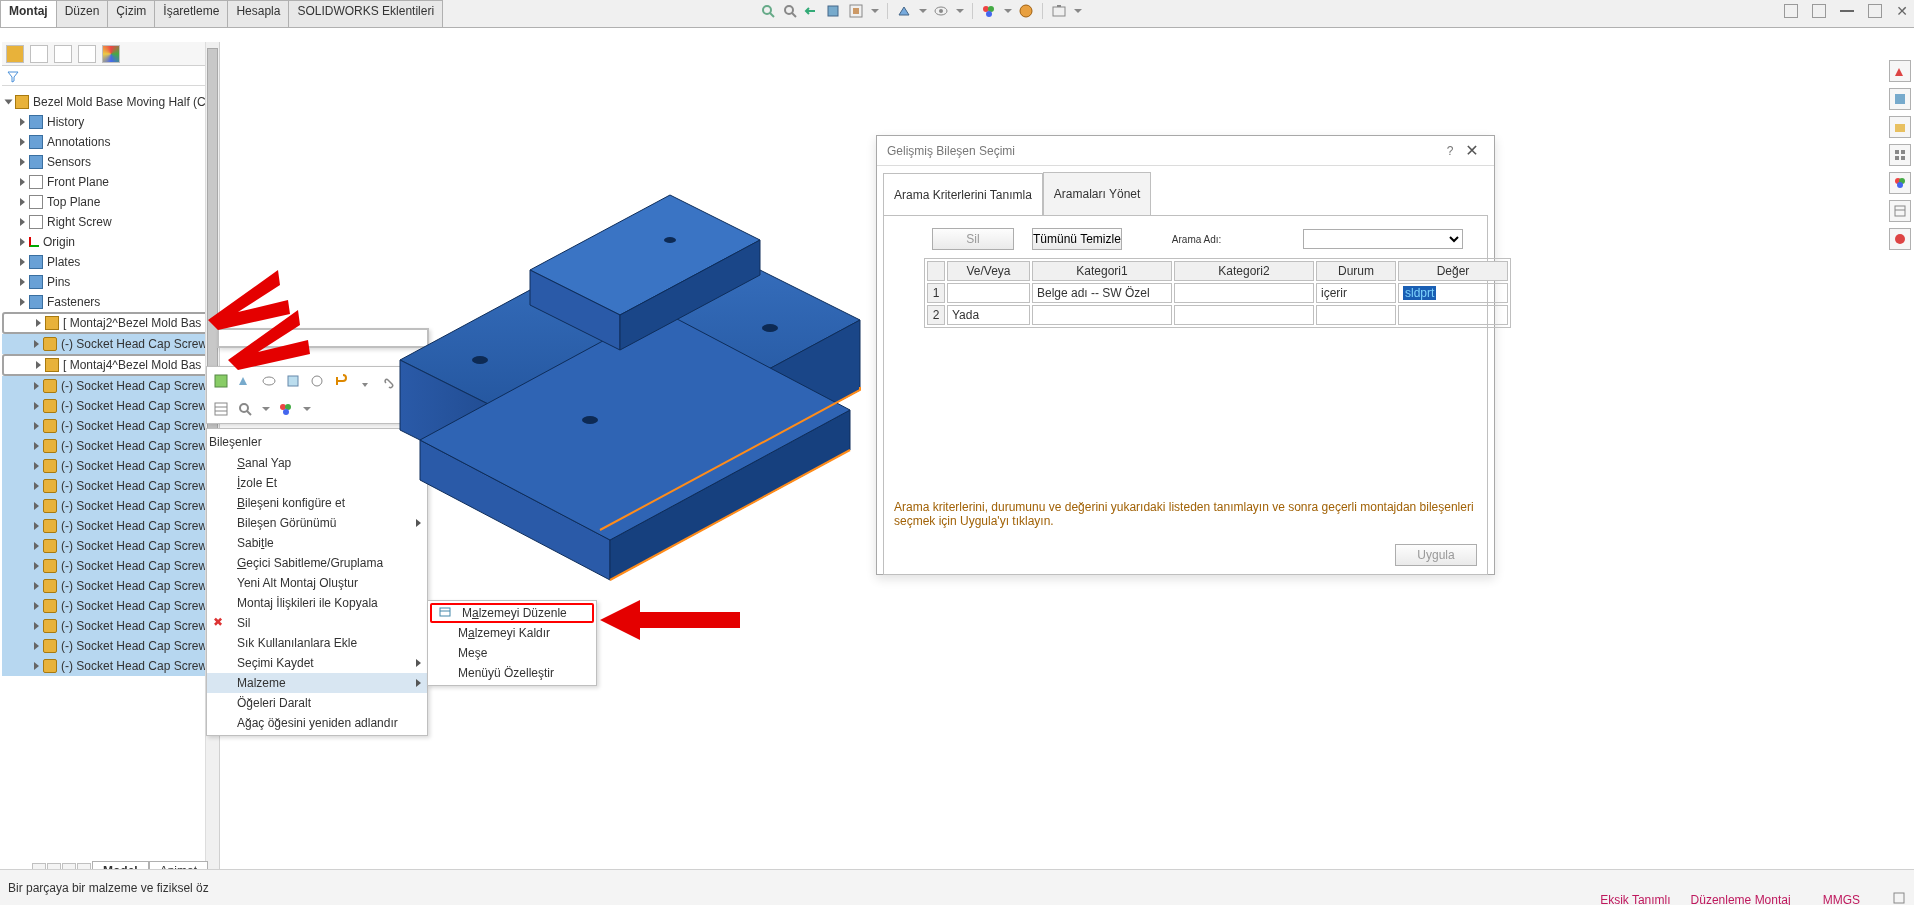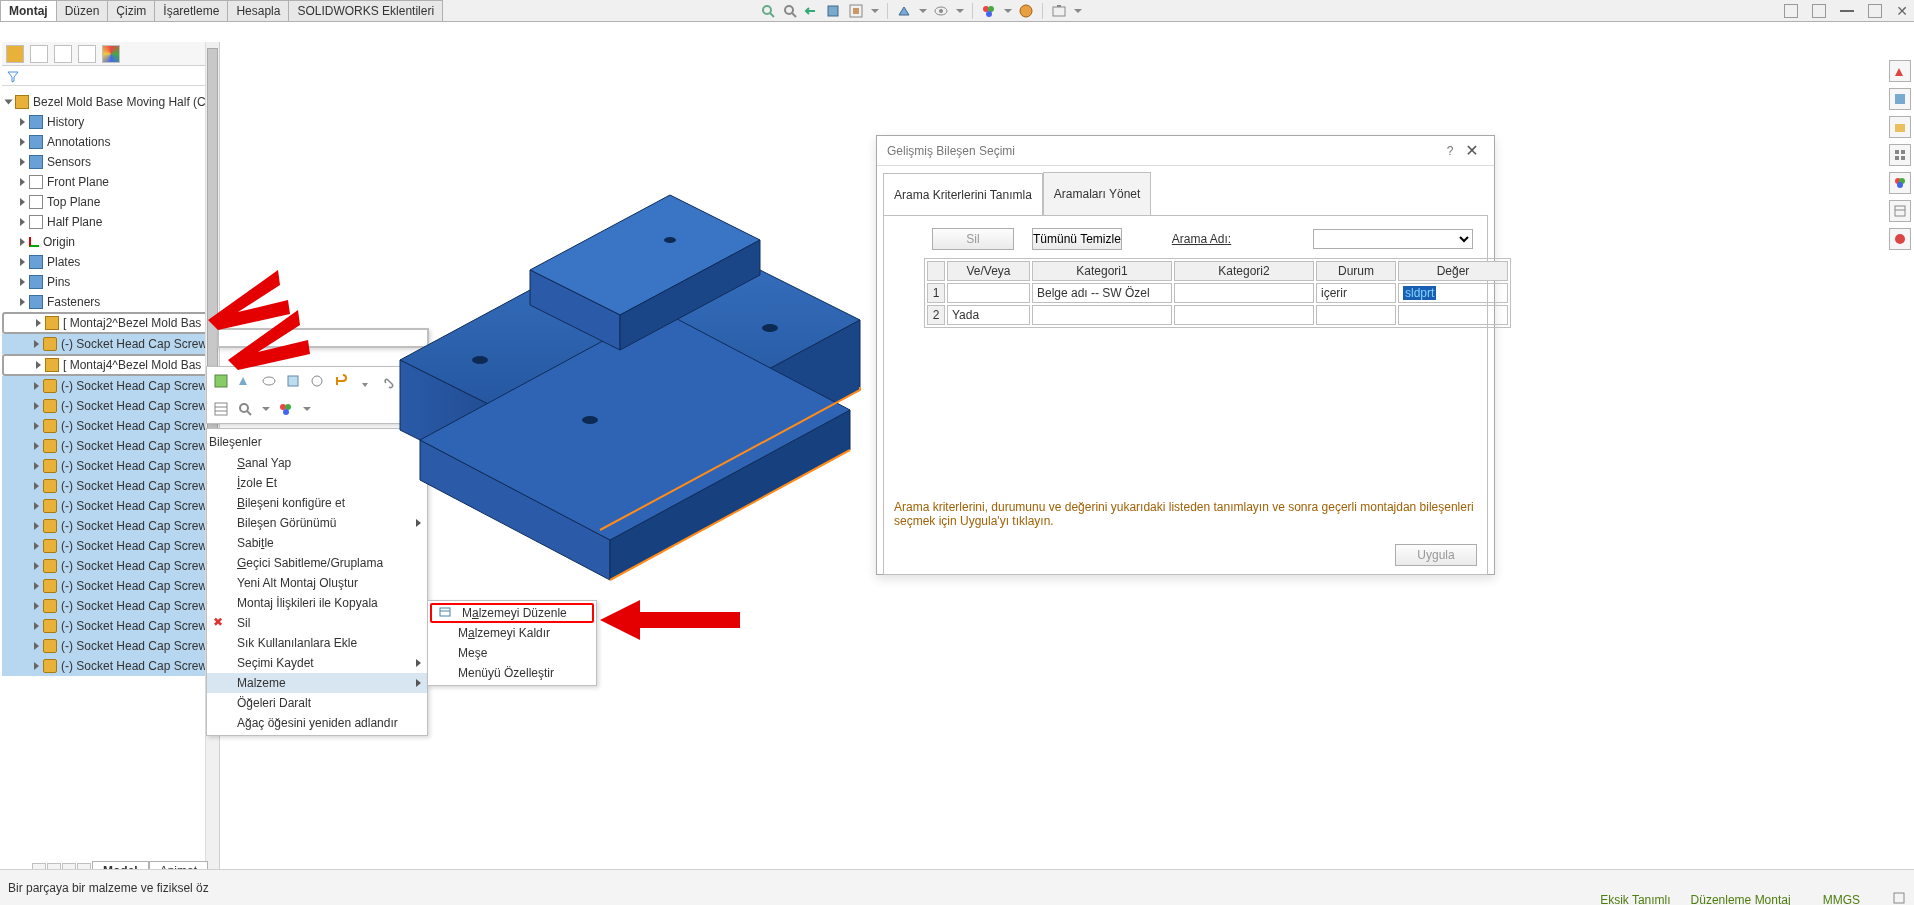--- a/index.html
+++ b/index.html
@@ -1,19 +1,19 @@
 <!DOCTYPE html>
 <html><head>
 <meta charset="utf-8">
 <style>
   * { box-sizing: border-box; margin: 0; padding: 0; font-family: "Segoe UI", Arial, sans-serif; font-size: 12px; }
   body { background: #fff; width: 1914px; height: 905px; overflow: hidden; position: relative; color: #333; }
 
   
-  .cmd-tabs { position: absolute; top: 0; left: 0; height: 22px; display: flex; align-items: stretch; border-bottom: 1px solid #b0b0b0; width: 100%; background: #f0f0f0; }
+  .cmd-tabs { position: absolute; top: 0; left: 0; height: 28px; display: flex; align-items: stretch; border-bottom: 1px solid #b0b0b0; width: 100%; background: #f0f0f0; }
   .cmd-tab { padding: 3px 8px; border: 1px solid #b0b0b0; border-bottom: none; background: #e8e8e8; margin-right: -1px; cursor: default; }
   .cmd-tab.active { background: #fff; font-weight: bold; }
 
   
   .hud { position: absolute; top: 0; left: 760px; display: flex; gap: 6px; align-items: center; height: 22px; }
   .hud-ico { width: 16px; height: 16px; display: inline-flex; align-items: center; justify-content: center; }
   .hud-sep { width: 1px; height: 16px; background: #ccc; margin: 0 2px; }
   .tri { width: 0; height: 0; border-left: 4px solid transparent; border-right: 4px solid transparent; border-top: 4px solid #888; margin-left: 1px; }
 
   
@@ -76,37 +76,37 @@
   .dlg-title { height: 30px; display: flex; align-items: center; padding: 0 10px; border-bottom: 1px solid #dcdcdc; color: #777; }
   .dlg-title .help { margin-left: auto; width: 20px; text-align: center; color: #777; }
   .dlg-title .close { width: 24px; text-align: center; color: #555; font-size: 16px; }
   .dlg-tabs { display: flex; padding: 6px 6px 0; gap: 0; }
   .dlg-tab { padding: 14px 10px; border: 1px solid #bfbfbf; background: #f3f3f3; border-bottom: none; }
   .dlg-tab.active { background: #fff; border-top: 1px solid #bfbfbf; position: relative; top: 1px; }
   .dlg-body { border: 1px solid #bfbfbf; margin: 0 6px 6px; height: 360px; padding: 8px; position: relative; }
   .dlg-row1 { display: flex; gap: 18px; align-items: center; margin: 4px 0 8px 40px; }
   .dlg-btn { min-width: 82px; height: 22px; border: 1px solid #adadad; background: linear-gradient(#fdfdfd,#eaeaea); }
   .dlg-btn.dis { color: #999; }
-  .dlg-lbl { font-size: 12px; text-decoration: underline; }
+  .dlg-lbl { font-size: 10px; }
   .dlg-dd { width: 160px; height: 20px; border: 1px solid #adadad; background: #fff; margin-left: 6px; }
 
   .grid { border: 1px solid #bfbfbf; width: 100%; margin-left: 32px; }
   .grid th { background: #f0f0f0; border: 1px solid #bfbfbf; padding: 2px 4px; font-weight: normal; }
   .grid td { border: 1px solid #bfbfbf; padding: 2px 4px; height: 18px; }
   .grid .rowhdr { background: #f0f0f0; width: 18px; text-align: center; }
   .grid .val-sel { background: #1a5fb4; color: #7dd3fc; display: inline-block; padding: 0 2px; }
 
   .dlg-help { position: absolute; left: 10px; right: 10px; bottom: 46px; font-size: 12px; color: #a16207; }
   .dlg-apply { position: absolute; right: 10px; bottom: 8px; }
 
   
   .status { position: absolute; left: 0; right: 0; bottom: 0; height: 36px; background: #f4f4f4; border-top: 1px solid #d0d0d0; display: flex; align-items: center; padding: 0 8px; justify-content: flex-end; }
   .status .left { flex: 0 0 auto; white-space: nowrap; overflow: hidden; }
   .status .right { margin-left: auto; display: flex; gap: 20px; align-items: center; }
-  .status .seg { color: #4d7c0f; margin-top: 24px; }
+  .status .seg { color: #be185d; margin-top: 24px; }
   .status .tri2 { width: 0; height: 0; border-left: 4px solid transparent; border-right: 4px solid transparent; border-bottom: 5px solid #555; margin-left: 4px; }
 
   u { text-decoration: underline; }
 </style>
 </head>
 <body>
 
 <div class="cmd-tabs">
   <div class="cmd-tab active">Montaj</div>
   <div class="cmd-tab">Düzen</div>
@@ -279,21 +279,21 @@
         <span>Front Plane</span>
       </div>
       <div class="tree-node indent1">
         <span class="t-tri"></span>
         <span class="t-ico t-plane"></span>
         <span>Top Plane</span>
       </div>
       <div class="tree-node indent1">
         <span class="t-tri"></span>
         <span class="t-ico t-plane"></span>
-        <span>Half Plane</span>
+        <span>Right Screw</span>
       </div>
       <div class="tree-node indent1">
         <span class="t-tri"></span>
         <span class="t-ico t-origin"></span>
         <span>Origin</span>
       </div>
       <div class="tree-node indent1">
         <span class="t-tri"></span>
         <span class="t-ico t-folder"></span>
         <span>Plates</span>

